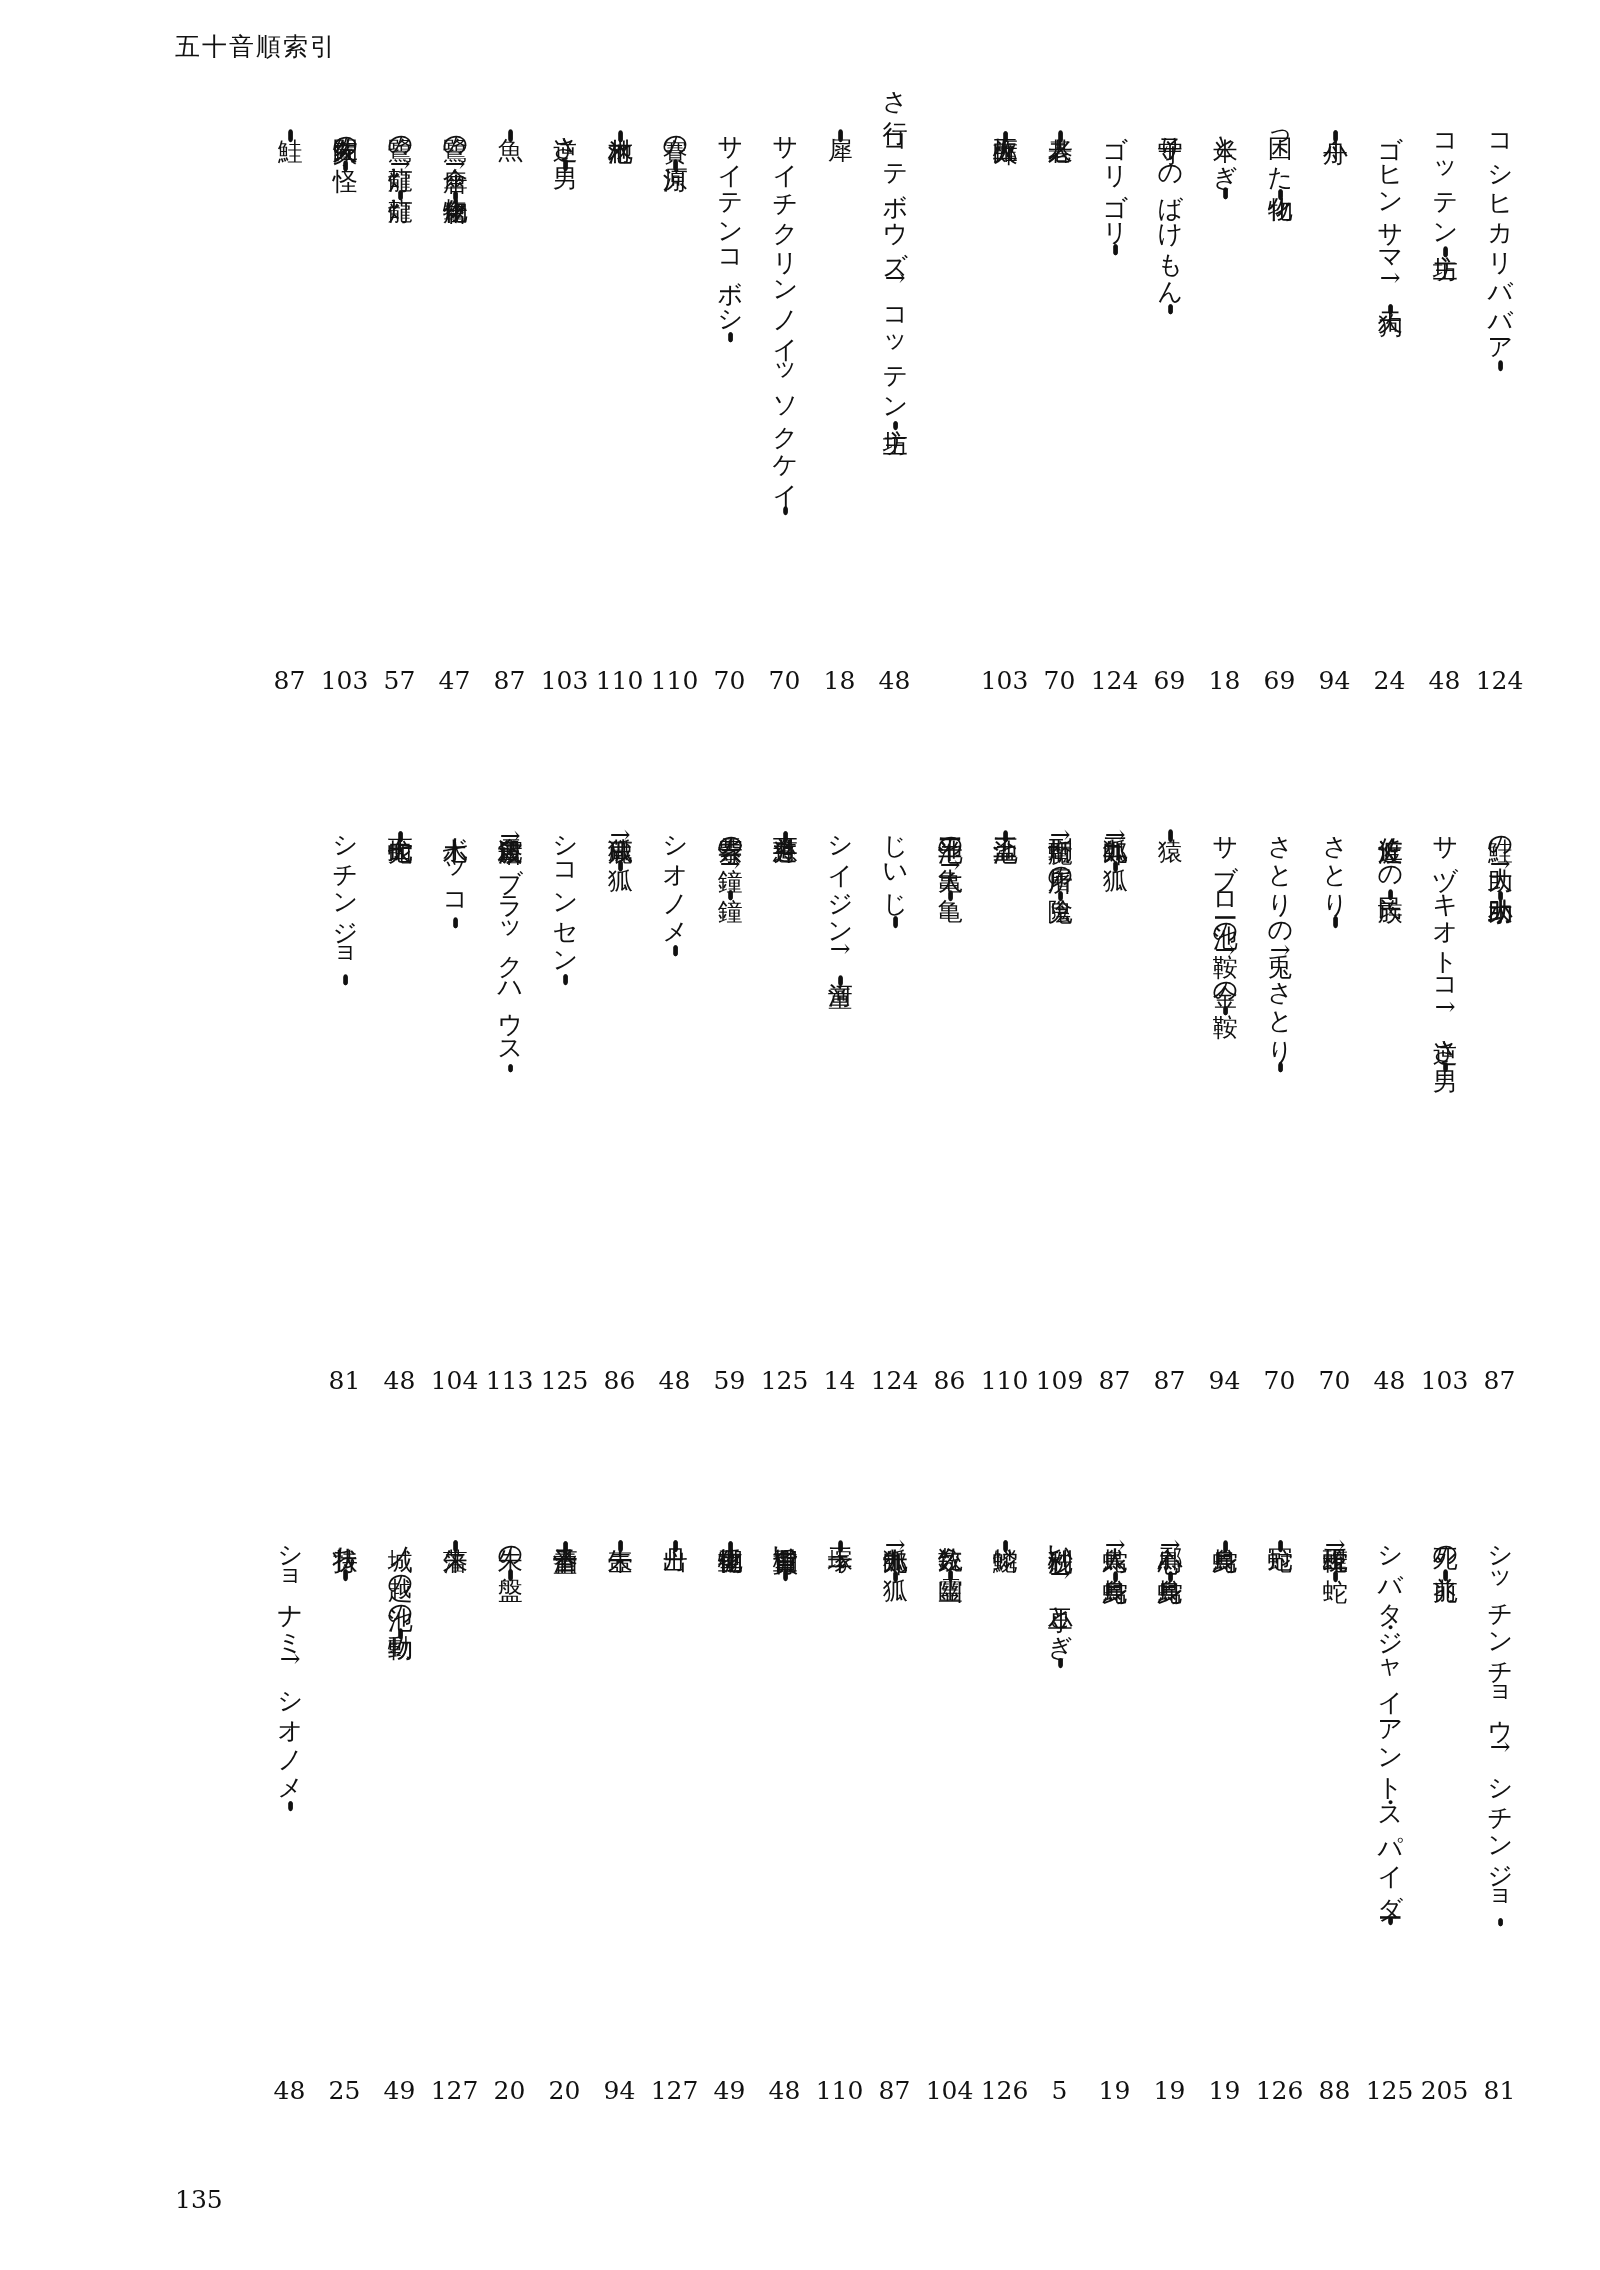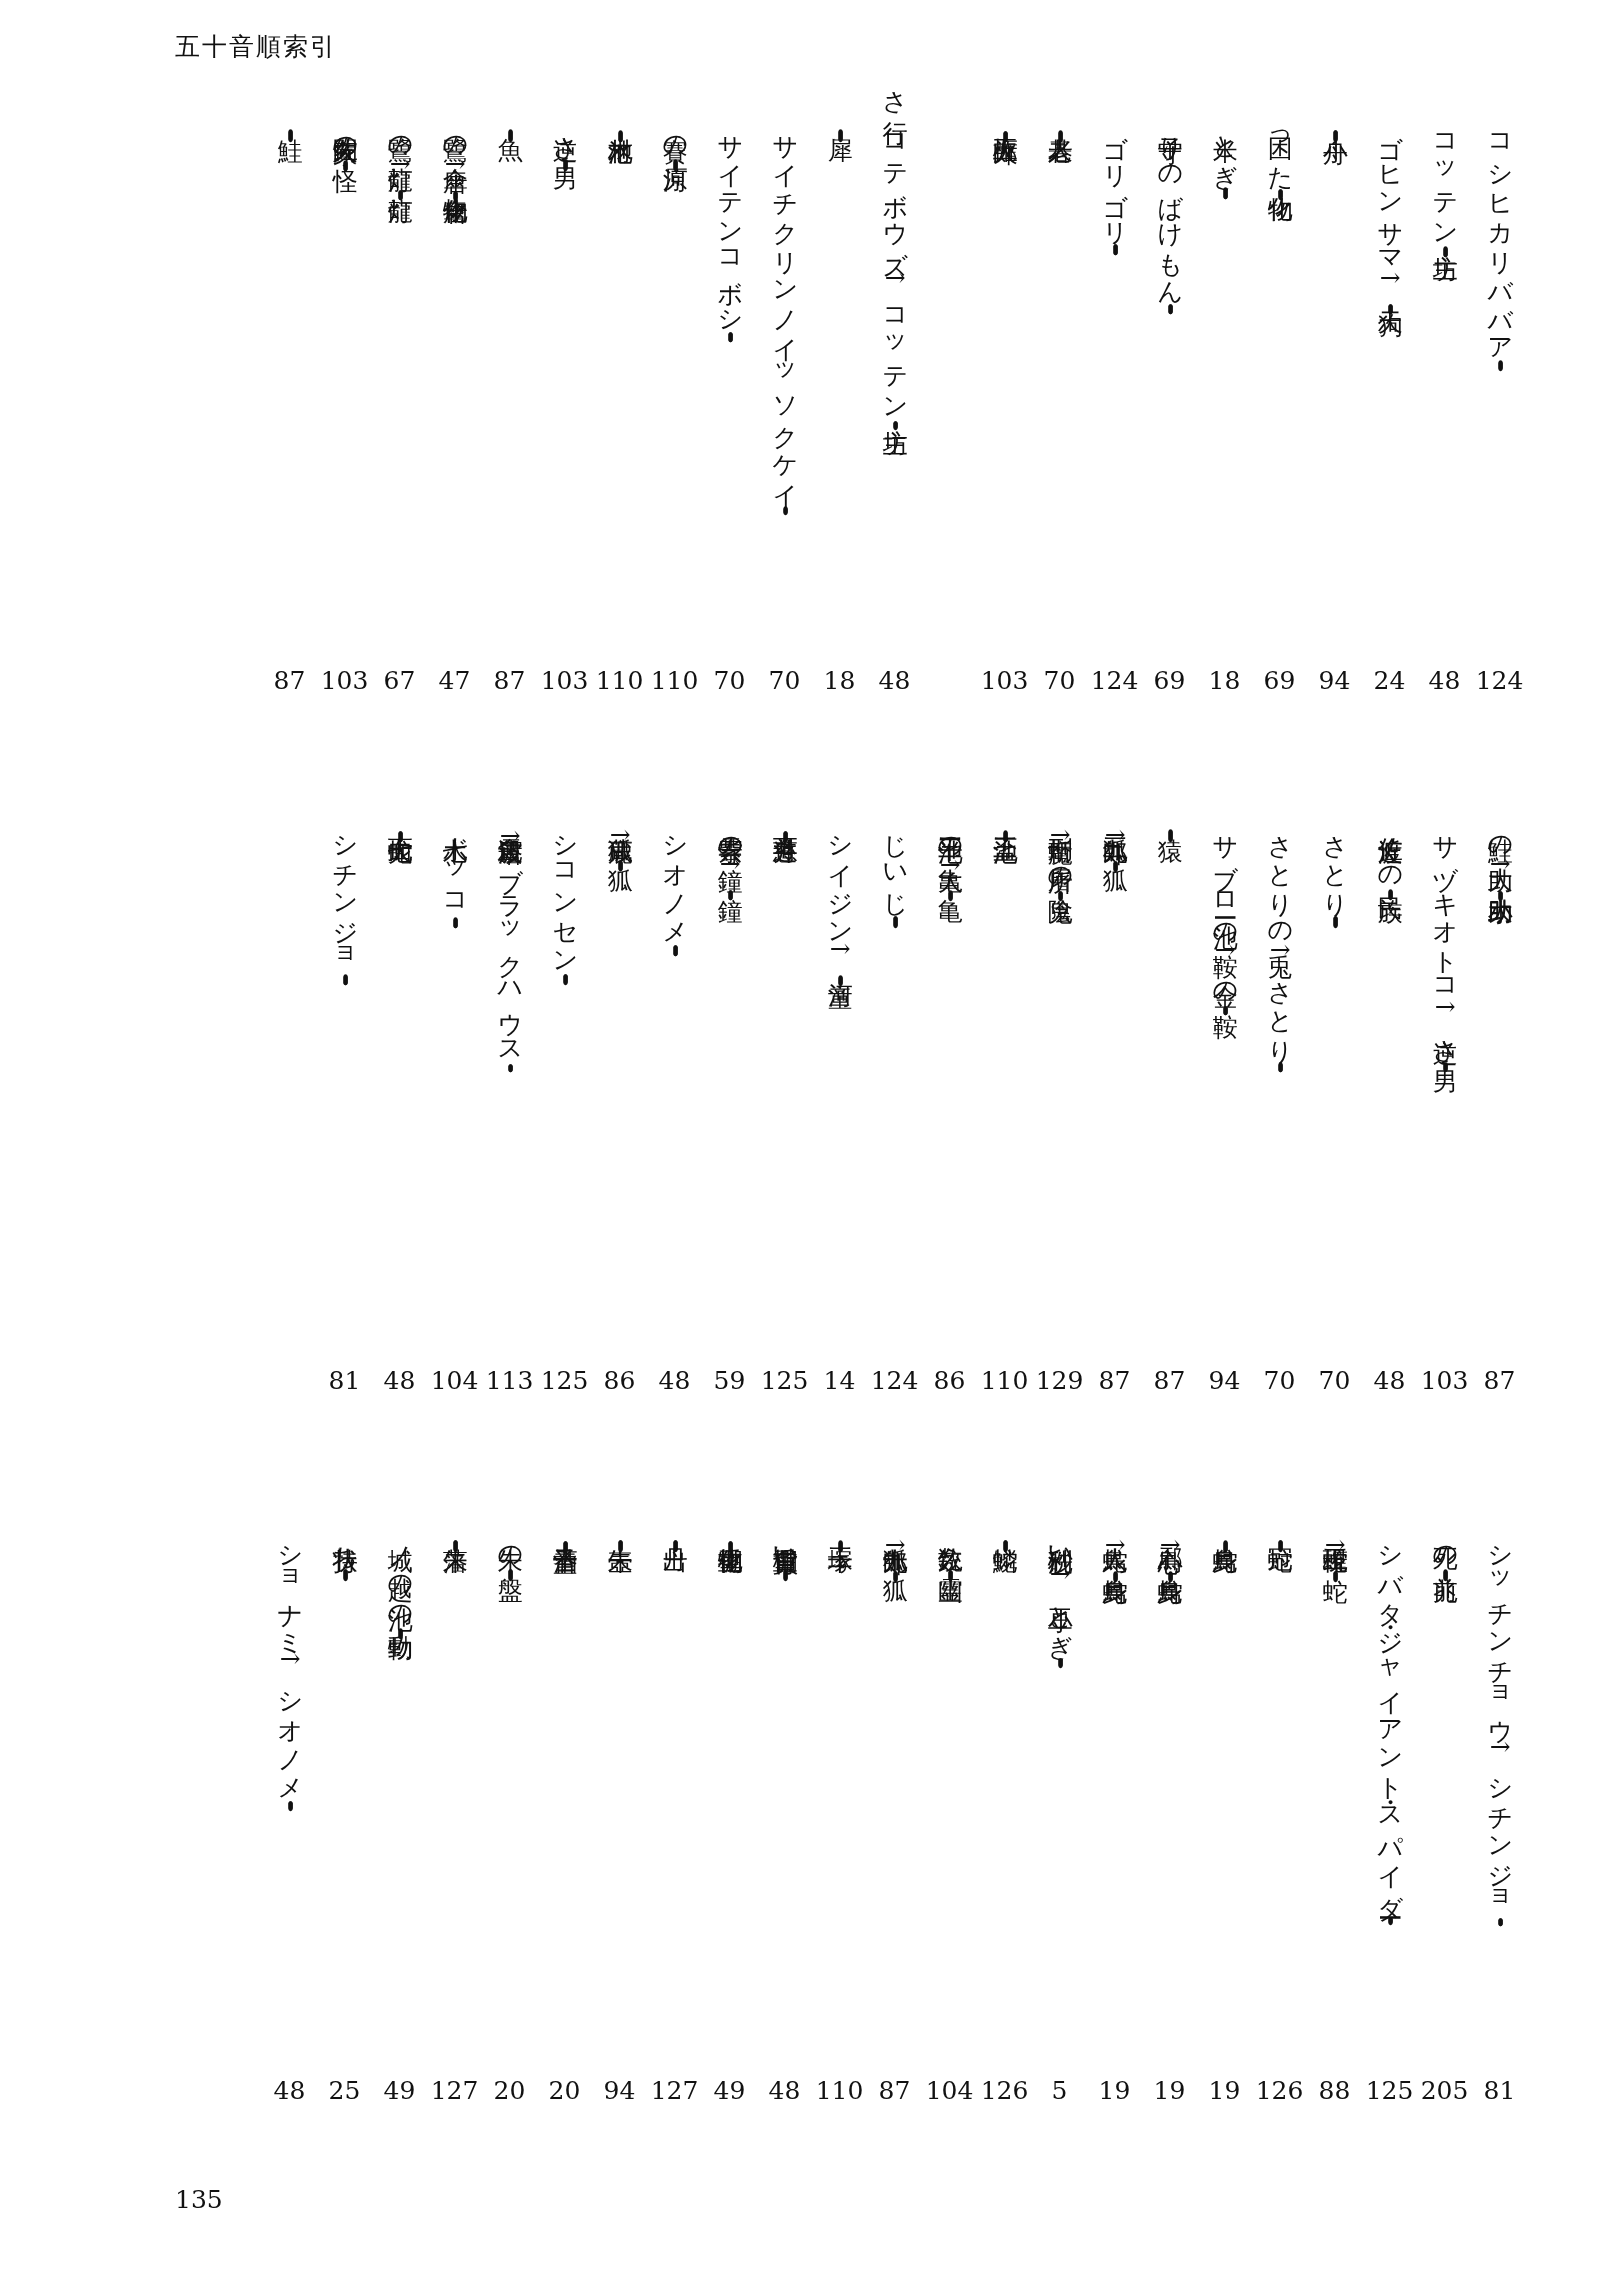--- a/index.html
+++ b/index.html
@@ -206,21 +206,21 @@
         <div class="column">
           <div class="entry"><span class="entry-text">魚</span><span class="leader">・・・・・・・・・・・・・・・・・・</span></div>
           <div class="entry-page">87</div>
         </div>
         <div class="column">
           <div class="entry"><span class="entry-text">鷺の唐傘→唐傘化物</span><span class="leader">・・・・・・・・・・・・・</span></div>
           <div class="entry-page">47</div>
         </div>
         <div class="column">
           <div class="entry"><span class="entry-text">鷺の龍灯→龍灯</span><span class="leader">・・・・・・・・・・・・・・</span></div>
-          <div class="entry-page">67</div>
+          <div class="entry-page">57</div>
         </div>
         <div class="column">
           <div class="entry"><span class="entry-text">佐久間家の怪</span><span class="leader">・・・・・・・・・・・・・・・</span></div>
           <div class="entry-page">103</div>
         </div>
         <div class="column">
           <div class="entry"><span class="entry-text">鮭</span><span class="leader">・・・・・・・・・・・・・・・・・・</span></div>
           <div class="entry-page">87</div>
         </div>
       </div>
@@ -255,21 +255,21 @@
         <div class="column">
           <div class="entry"><span class="entry-text">猿</span><span class="leader">・・・・・・・・・・・・・・・・・・</span></div>
           <div class="entry-page">87</div>
         </div>
         <div class="column">
           <div class="entry"><span class="entry-text">三九郎狐→狐</span><span class="leader">・・・・・・・・・・・・・・・</span></div>
           <div class="entry-page">87</div>
         </div>
         <div class="column">
           <div class="entry"><span class="entry-text">斬刑魔→屠所の陰鬼</span><span class="leader">・・・・・・・・・・・・・</span></div>
-          <div class="entry-page">129</div>
+          <div class="entry-page">109</div>
         </div>
         <div class="column">
           <div class="entry"><span class="entry-text">三盃池</span><span class="leader">・・・・・・・・・・・・・・・・・</span></div>
           <div class="entry-page">110</div>
         </div>
         <div class="column">
           <div class="entry"><span class="entry-text">三平池の大亀→亀</span><span class="leader">・・・・・・・・・・・・・・</span></div>
           <div class="entry-page">86</div>
         </div>
         <div class="column">

